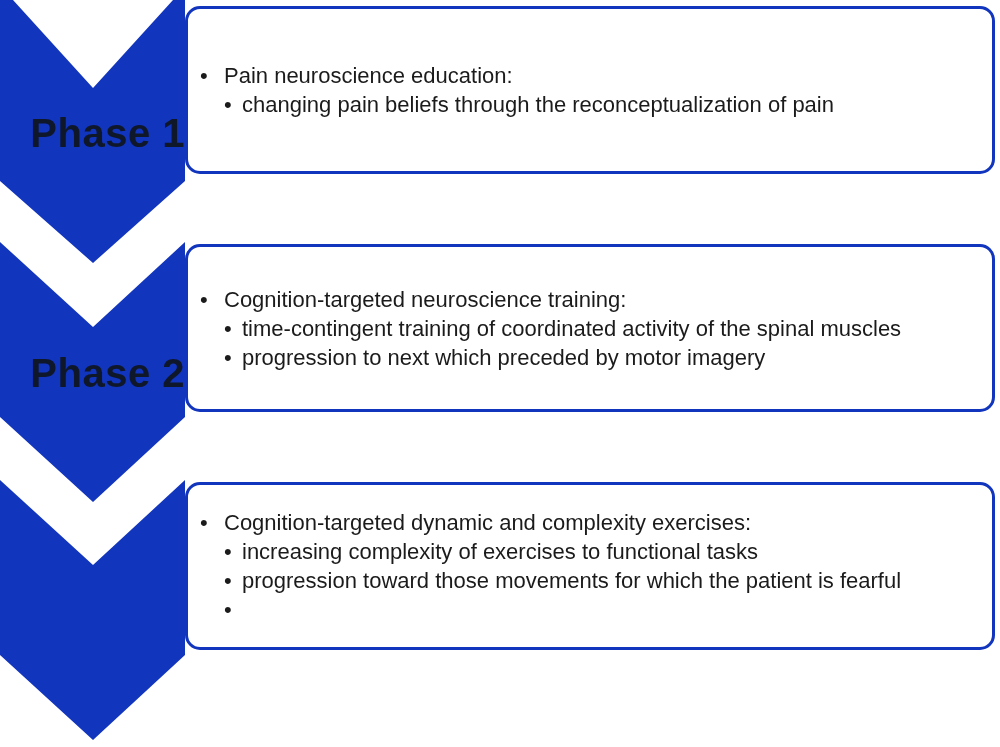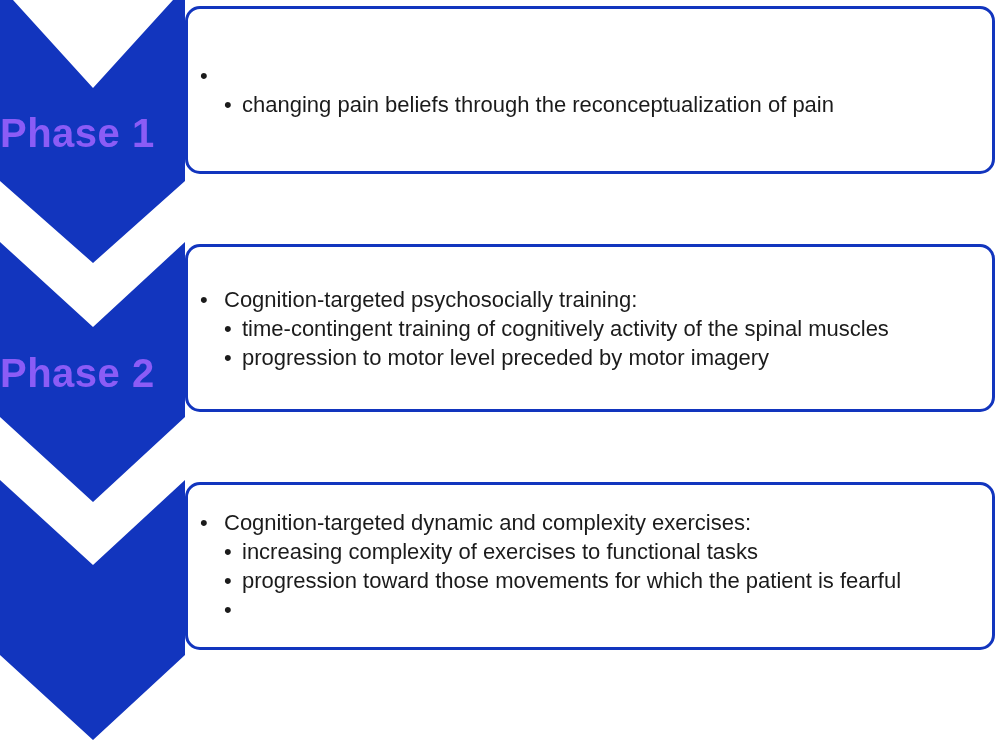--- a/index.html
+++ b/index.html
@@ -18,22 +18,22 @@
   .chevrons{
     position:absolute;left:0;top:0;
     width:185px;height:747px;
     display:block;
   }
   .chevrons path{fill:var(--blue);}
   .phase-label{
     position:absolute;
     left:0;width:185px;height:46px;
     line-height:46px;
-    text-align:left;
-    color:#8b5cf6;
+    text-align:right;
+    color:#0f172a;
     font-size:40px;
     font-weight:bold;
     letter-spacing:0.5px;
     user-select:none;
   }
   .phase-box{
     position:absolute;
     left:185px;width:810px;height:168px;
     box-sizing:border-box;
     border:3px solid var(--blue);
@@ -78,41 +78,42 @@
     <path d="M0,480 L93,565 L185,480 L185,655 L93,740 L0,655 Z"></path>
   </svg>
 
   <div class="phase-label" style="top:110px">Phase 1</div>
   <div class="phase-label" style="top:350px">Phase 2</div>
 
   <div class="phase-box" style="top:6px">
     <div class="box-content" id="box-0">
         <div class="row l1">
           <span class="bullet">•</span>
+          <span class="row-text">Pain neuroscience education:</span>
         </div>
         <div class="row l2">
           <span class="bullet">•</span>
           <span class="row-text">changing pain beliefs through the reconceptualization of pain</span>
         </div>
       </div>
   </div>
 
   <div class="phase-box" style="top:244px">
     <div class="box-content" id="box-1">
         <div class="row l1">
           <span class="bullet">•</span>
-          <span class="row-text">Cognition-targeted psychosocially training:</span>
+          <span class="row-text">Cognition-targeted neuroscience training:</span>
         </div>
         <div class="row l2">
           <span class="bullet">•</span>
-          <span class="row-text">time-contingent training of cognitively activity of the spinal muscles</span>
+          <span class="row-text">time-contingent training of coordinated activity of the spinal muscles</span>
         </div>
         <div class="row l2">
           <span class="bullet">•</span>
-          <span class="row-text">progression to motor level preceded by motor imagery</span>
+          <span class="row-text">progression to next which preceded by motor imagery</span>
         </div>
       </div>
   </div>
 
   <div class="phase-box" style="top:482px">
     <div class="box-content" id="box-2">
         <div class="row l1">
           <span class="bullet">•</span>
           <span class="row-text">Cognition-targeted dynamic and complexity exercises:</span>
         </div>

